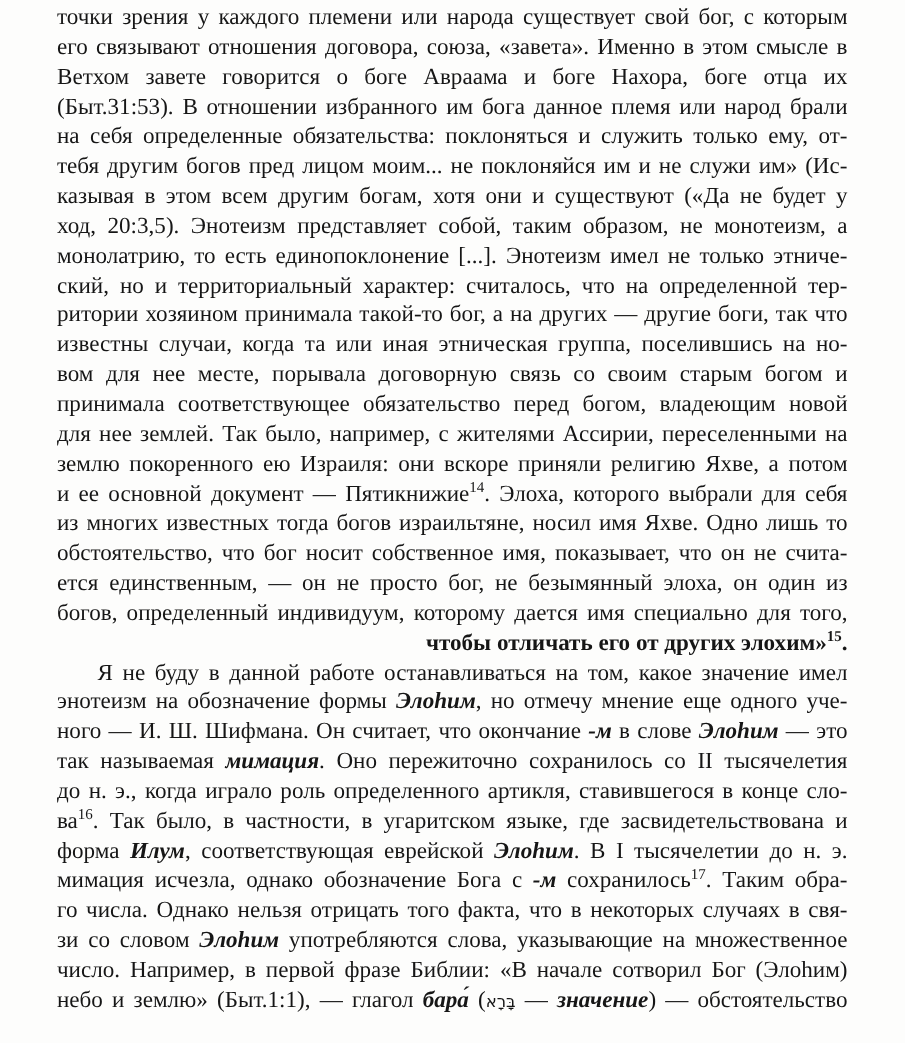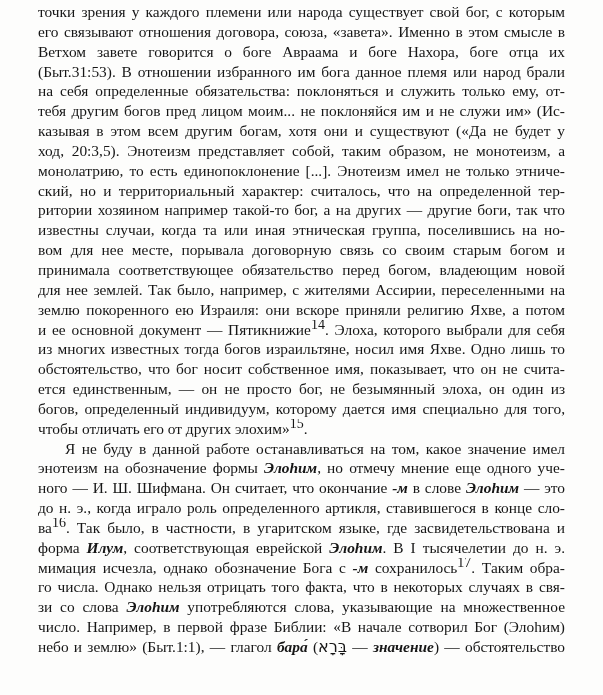--- a/index.html
+++ b/index.html
@@ -28,71 +28,72 @@
     overflow: hidden;
     text-align: justify;
   }
   .line.j::after {
     content: "";
     display: inline-block;
     width: 100%;
     height: 0;
     vertical-align: top;
   }
-  .line.left { text-align: left; }
+  .line.left { text-align: right; font-weight: bold; }
   .line.indent { text-indent: 27px; }
   .i { font-style: italic; font-weight: bold; }
   .sup {
-    font-size: 14px;
+    font-size: 10px;
     position: relative;
     top: -5.5px;
   }
   .heb {
     font-family: "DejaVu Sans", sans-serif;
-    font-size: 16px;
+    font-size: 11px;
     unicode-bidi: isolate;
     direction: rtl;
   }
 </style>
 </head>
 <body>
 
 <div class="page">
   <div>
       <div class="para">
         <div class="line j"><span>точки зрения у каждого племени или народа существует свой бог, с которым</span></div>
         <div class="line j"><span>его связывают отношения договора, союза, «завета». Именно в этом смысле в</span></div>
         <div class="line j"><span>Ветхом завете говорится о боге Авраама и боге Нахора, боге отца их</span></div>
         <div class="line j"><span>(Быт.31:53). В отношении избранного им бога данное племя или народ брали</span></div>
         <div class="line j"><span>на себя определенные обязательства: поклоняться и служить только ему, от-</span></div>
         <div class="line j"><span>тебя другим богов пред лицом моим... не поклоняйся им и не служи им» (Ис-</span></div>
         <div class="line j"><span>казывая в этом всем другим богам, хотя они и существуют («Да не будет у</span></div>
         <div class="line j"><span>ход, 20:3,5). Энотеизм представляет собой, таким образом, не монотеизм, а</span></div>
         <div class="line j"><span>монолатрию, то есть единопоклонение [...]. Энотеизм имел не только этниче-</span></div>
         <div class="line j"><span>ский, но и территориальный характер: считалось, что на определенной тер-</span></div>
-        <div class="line j"><span>ритории хозяином например такой-то бог, а на других — другие боги, так что</span></div>
+        <div class="line j"><span>ритории хозяином принимала такой-то бог, а на других — другие боги, так что</span></div>
         <div class="line j"><span>известны случаи, когда та или иная этническая группа, поселившись на но-</span></div>
         <div class="line j"><span>вом для нее месте, порывала договорную связь со своим старым богом и</span></div>
         <div class="line j"><span>принимала соответствующее обязательство перед богом, владеющим новой</span></div>
         <div class="line j"><span>для нее землей. Так было, например, с жителями Ассирии, переселенными на</span></div>
         <div class="line j"><span>землю покоренного ею Израиля: они вскоре приняли религию Яхве, а потом</span></div>
         <div class="line j"><span>и ее основной документ — Пятикнижие</span><span class="sup">14</span><span>. Элоха, которого выбрали для себя</span></div>
         <div class="line j"><span>из многих известных тогда богов израильтяне, носил имя Яхве. Одно лишь то</span></div>
         <div class="line j"><span>обстоятельство, что бог носит собственное имя, показывает, что он не счита-</span></div>
         <div class="line j"><span>ется единственным, — он не просто бог, не безымянный элоха, он один из</span></div>
         <div class="line j"><span>богов, определенный индивидуум, которому дается имя специально для того,</span></div>
         <div class="line left"><span>чтобы отличать его от других элохим»</span><span class="sup">15</span><span>.</span></div>
       </div>
       <div class="para">
         <div class="line j indent"><span>Я не буду в данной работе останавливаться на том, какое значение имел</span></div>
         <div class="line j"><span>энотеизм на обозначение формы </span><span class="i">Элоhим</span><span>, но отмечу мнение еще одного уче-</span></div>
         <div class="line j"><span>ного — И. Ш. Шифмана. Он считает, что окончание </span><span class="i">-м</span><span> в слове </span><span class="i">Элоhим</span><span> — это</span></div>
+        <div class="line j"><span>так называемая </span><span class="i">мимация</span><span>. Оно пережиточно сохранилось со II тысячелетия</span></div>
         <div class="line j"><span>до н. э., когда играло роль определенного артикля, ставившегося в конце сло-</span></div>
         <div class="line j"><span>ва</span><span class="sup">16</span><span>. Так было, в частности, в угаритском языке, где засвидетельствована и</span></div>
         <div class="line j"><span>форма </span><span class="i">Илум</span><span>, соответствующая еврейской </span><span class="i">Элоhим</span><span>. В I тысячелетии до н. э.</span></div>
         <div class="line j"><span>мимация исчезла, однако обозначение Бога с </span><span class="i">-м</span><span> сохранилось</span><span class="sup">17</span><span>. Таким обра-</span></div>
         <div class="line j"><span>го числа. Однако нельзя отрицать того факта, что в некоторых случаях в свя-</span></div>
-        <div class="line j"><span>зи со слова </span><span class="i">Элоhим</span><span> употребляются слова, указывающие на множественное</span></div>
+        <div class="line j"><span>зи со словом </span><span class="i">Элоhим</span><span> употребляются слова, указывающие на множественное</span></div>
         <div class="line j"><span>число. Например, в первой фразе Библии: «В начале сотворил Бог (Элоhим)</span></div>
         <div class="line j"><span>небо и землю» (Быт.1:1), — глагол </span><span class="i">бара́</span><span> (</span><span class="heb">בָּרָא</span><span> — </span><span class="i">значение</span><span>) — обстоятельство</span></div>
       </div>
     </div>
 </div>
 
 </body></html>

